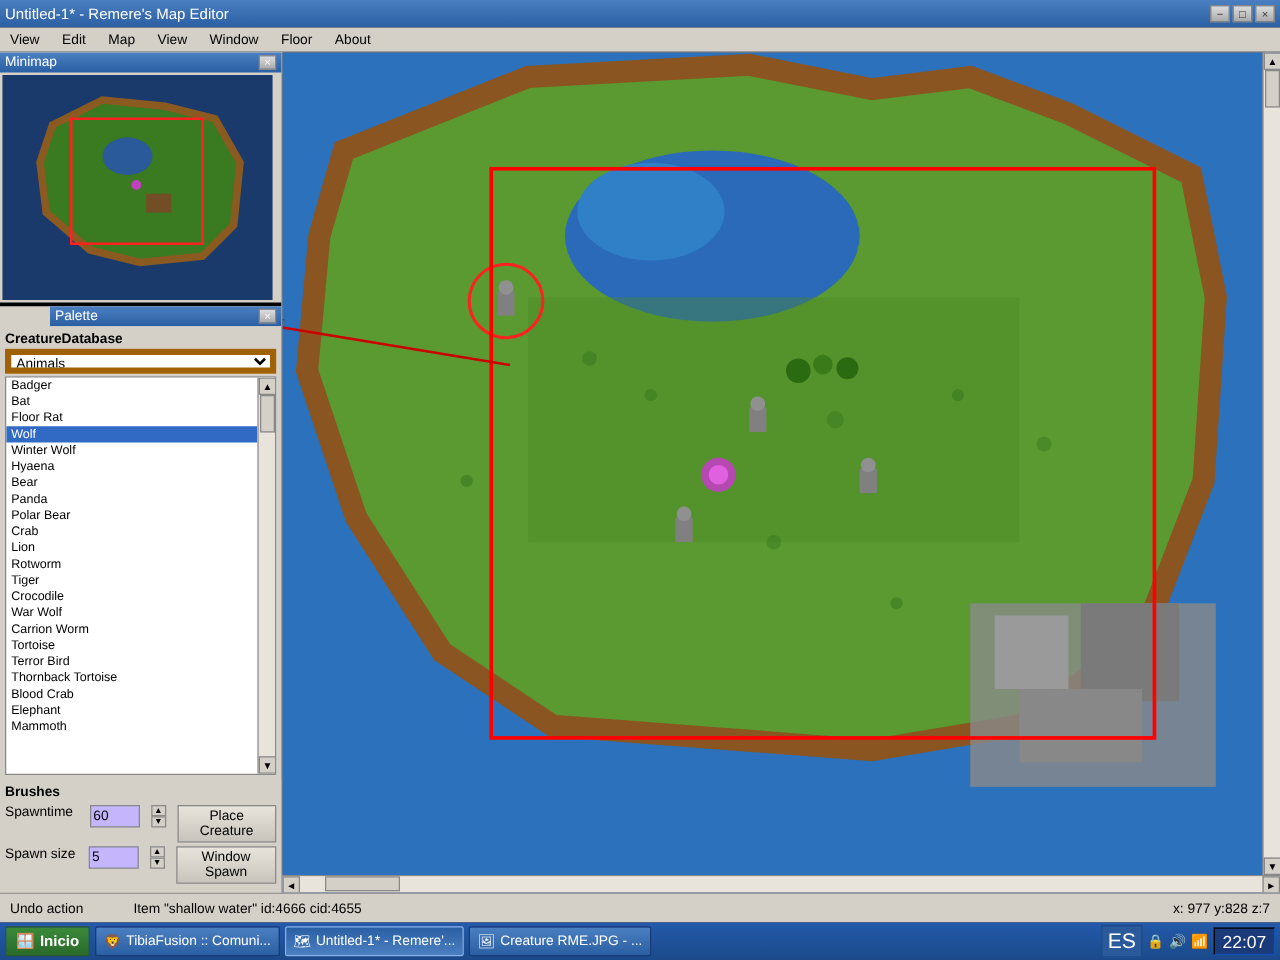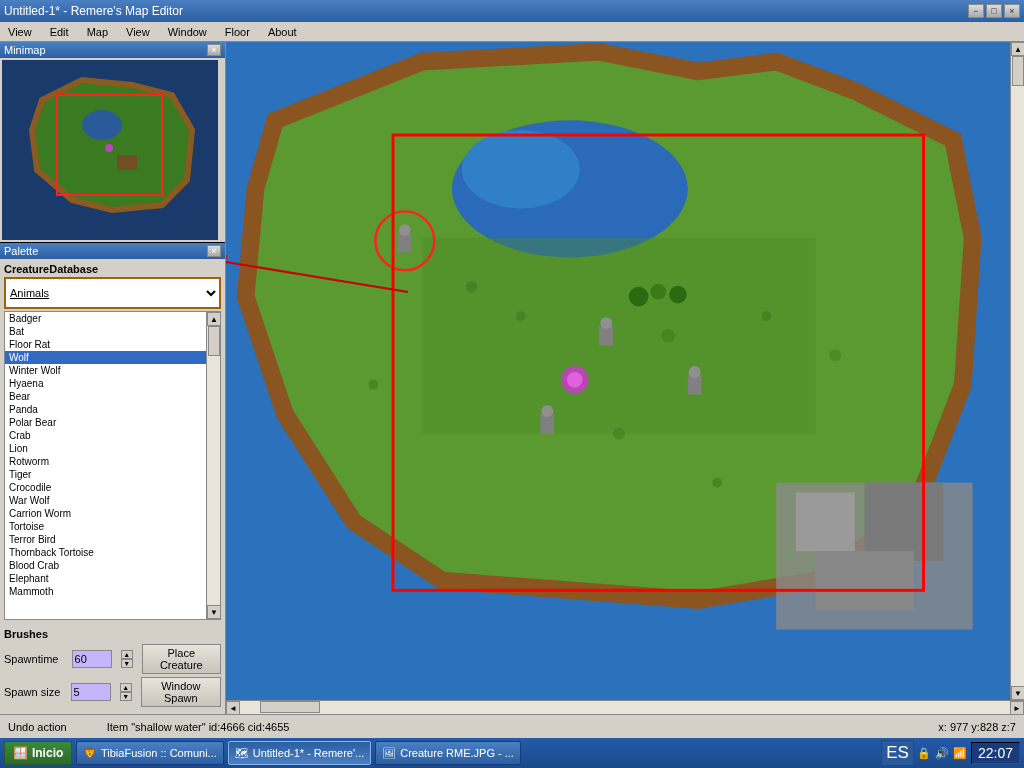--- a/index.html
+++ b/index.html
@@ -58,21 +58,21 @@
       min-width: 226px;
       background: #d4d0c8;
       border-right: 1px solid #888;
       display: flex;
       flex-direction: column;
     }
 
     
     #minimap-section {
       background: #d4d0c8;
-      border-bottom: 1px solid #000000;
+      border-bottom: 3px solid #000000;
     }
     #minimap-header {
       background: linear-gradient(to bottom, #4a7fc1, #2b5fa3);
       color: white;
       font-size: 11px;
       padding: 2px 4px;
       display: flex;
       justify-content: space-between;
       align-items: center;
     }
@@ -101,20 +101,21 @@
       flex-direction: column;
     }
     #palette-header {
       background: linear-gradient(to bottom, #4a7fc1, #2b5fa3);
       color: white;
       font-size: 11px;
       padding: 2px 4px;
       display: flex;
       justify-content: space-between;
       align-items: center;
+      margin-left: 40px;
     }
     #palette-close {
       width: 14px; height: 12px;
       background: linear-gradient(to bottom, #ddd, #aaa);
       border: 1px solid #888;
       cursor: pointer;
       font-size: 9px;
       display: flex; align-items: center; justify-content: center;
     }
     #palette-body {
@@ -140,25 +141,24 @@
       font-weight: bold;
       color: #000;
       margin-bottom: 2px;
     }
     #animals-dropdown-row {
       display: flex;
       margin-bottom: 2px;
     }
     #animals-dropdown {
       flex: 1;
-      height: 32px;
+      height: 20px;
       font-size: 11px;
       background: white;
-      border: 2px solid #a16207;
-      text-decoration: underline;
+      border: 5px solid #a16207;
     }
 
     
     #creature-list-container {
       flex: 1;
       overflow: hidden;
       border: 1px solid #888;
       background: white;
       position: relative;
       display: flex;
@@ -212,21 +212,20 @@
       background: #d4d0c8;
     }
     #brushes-label {
       font-size: 11px;
       font-weight: bold;
       color: #000;
       margin-bottom: 4px;
     }
     .brush-row {
       display: flex;
-      align-items: center;
       margin-bottom: 3px;
       gap: 9px;
     }
     .brush-label {
       width: 70px;
       font-size: 11px;
       color: #000;
     }
     .brush-input {
       width: 40px;

